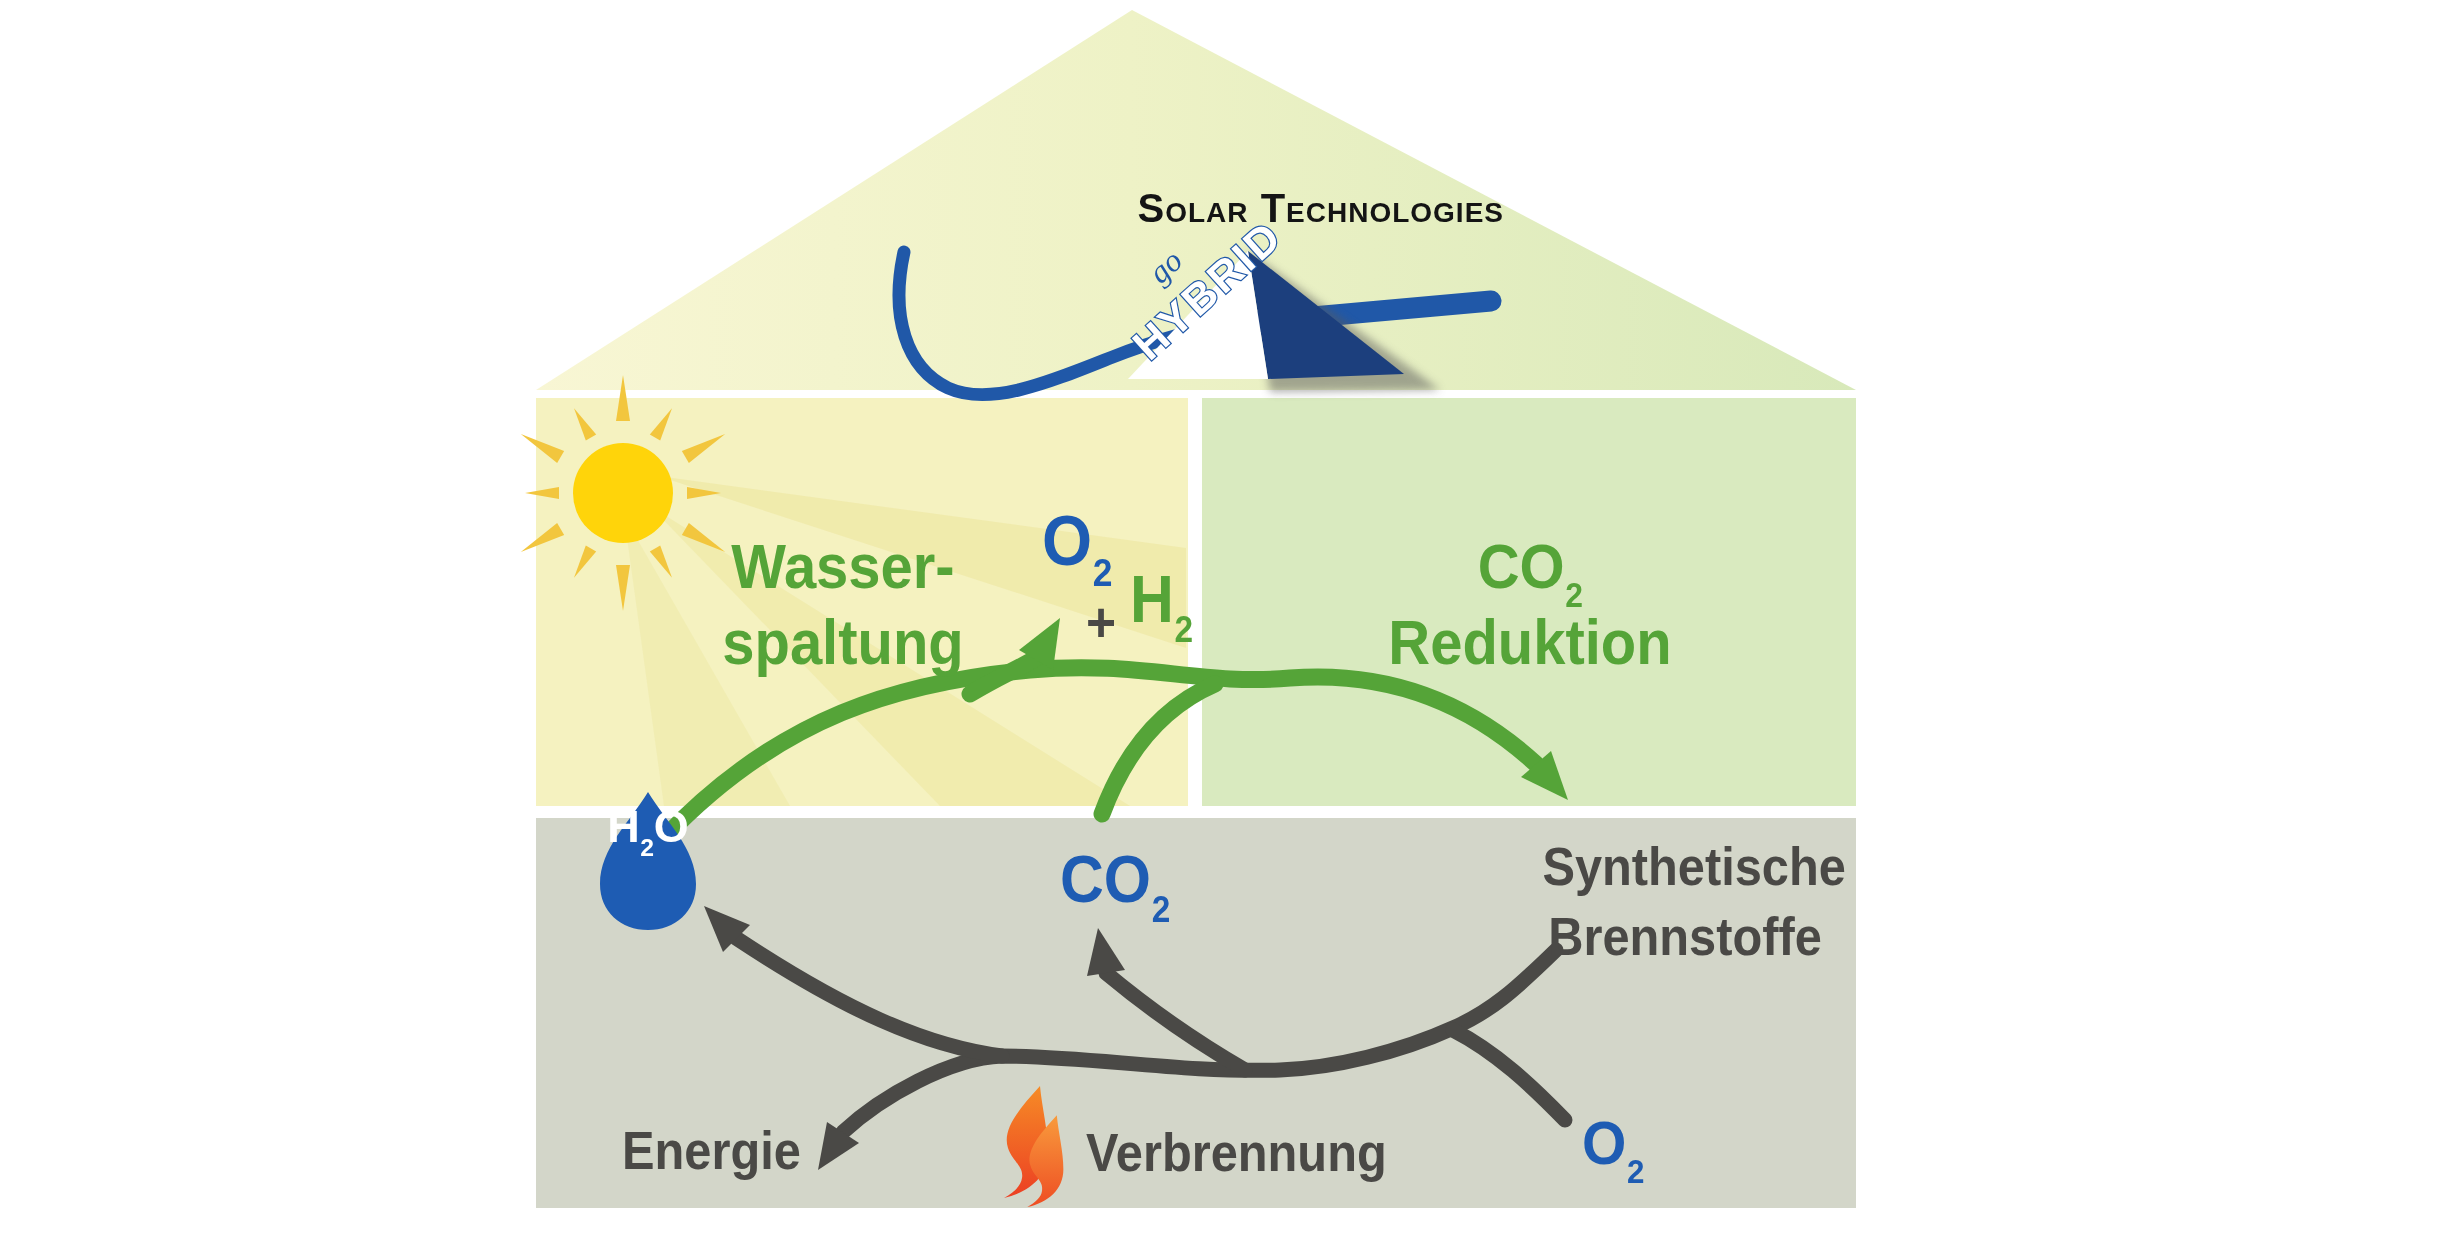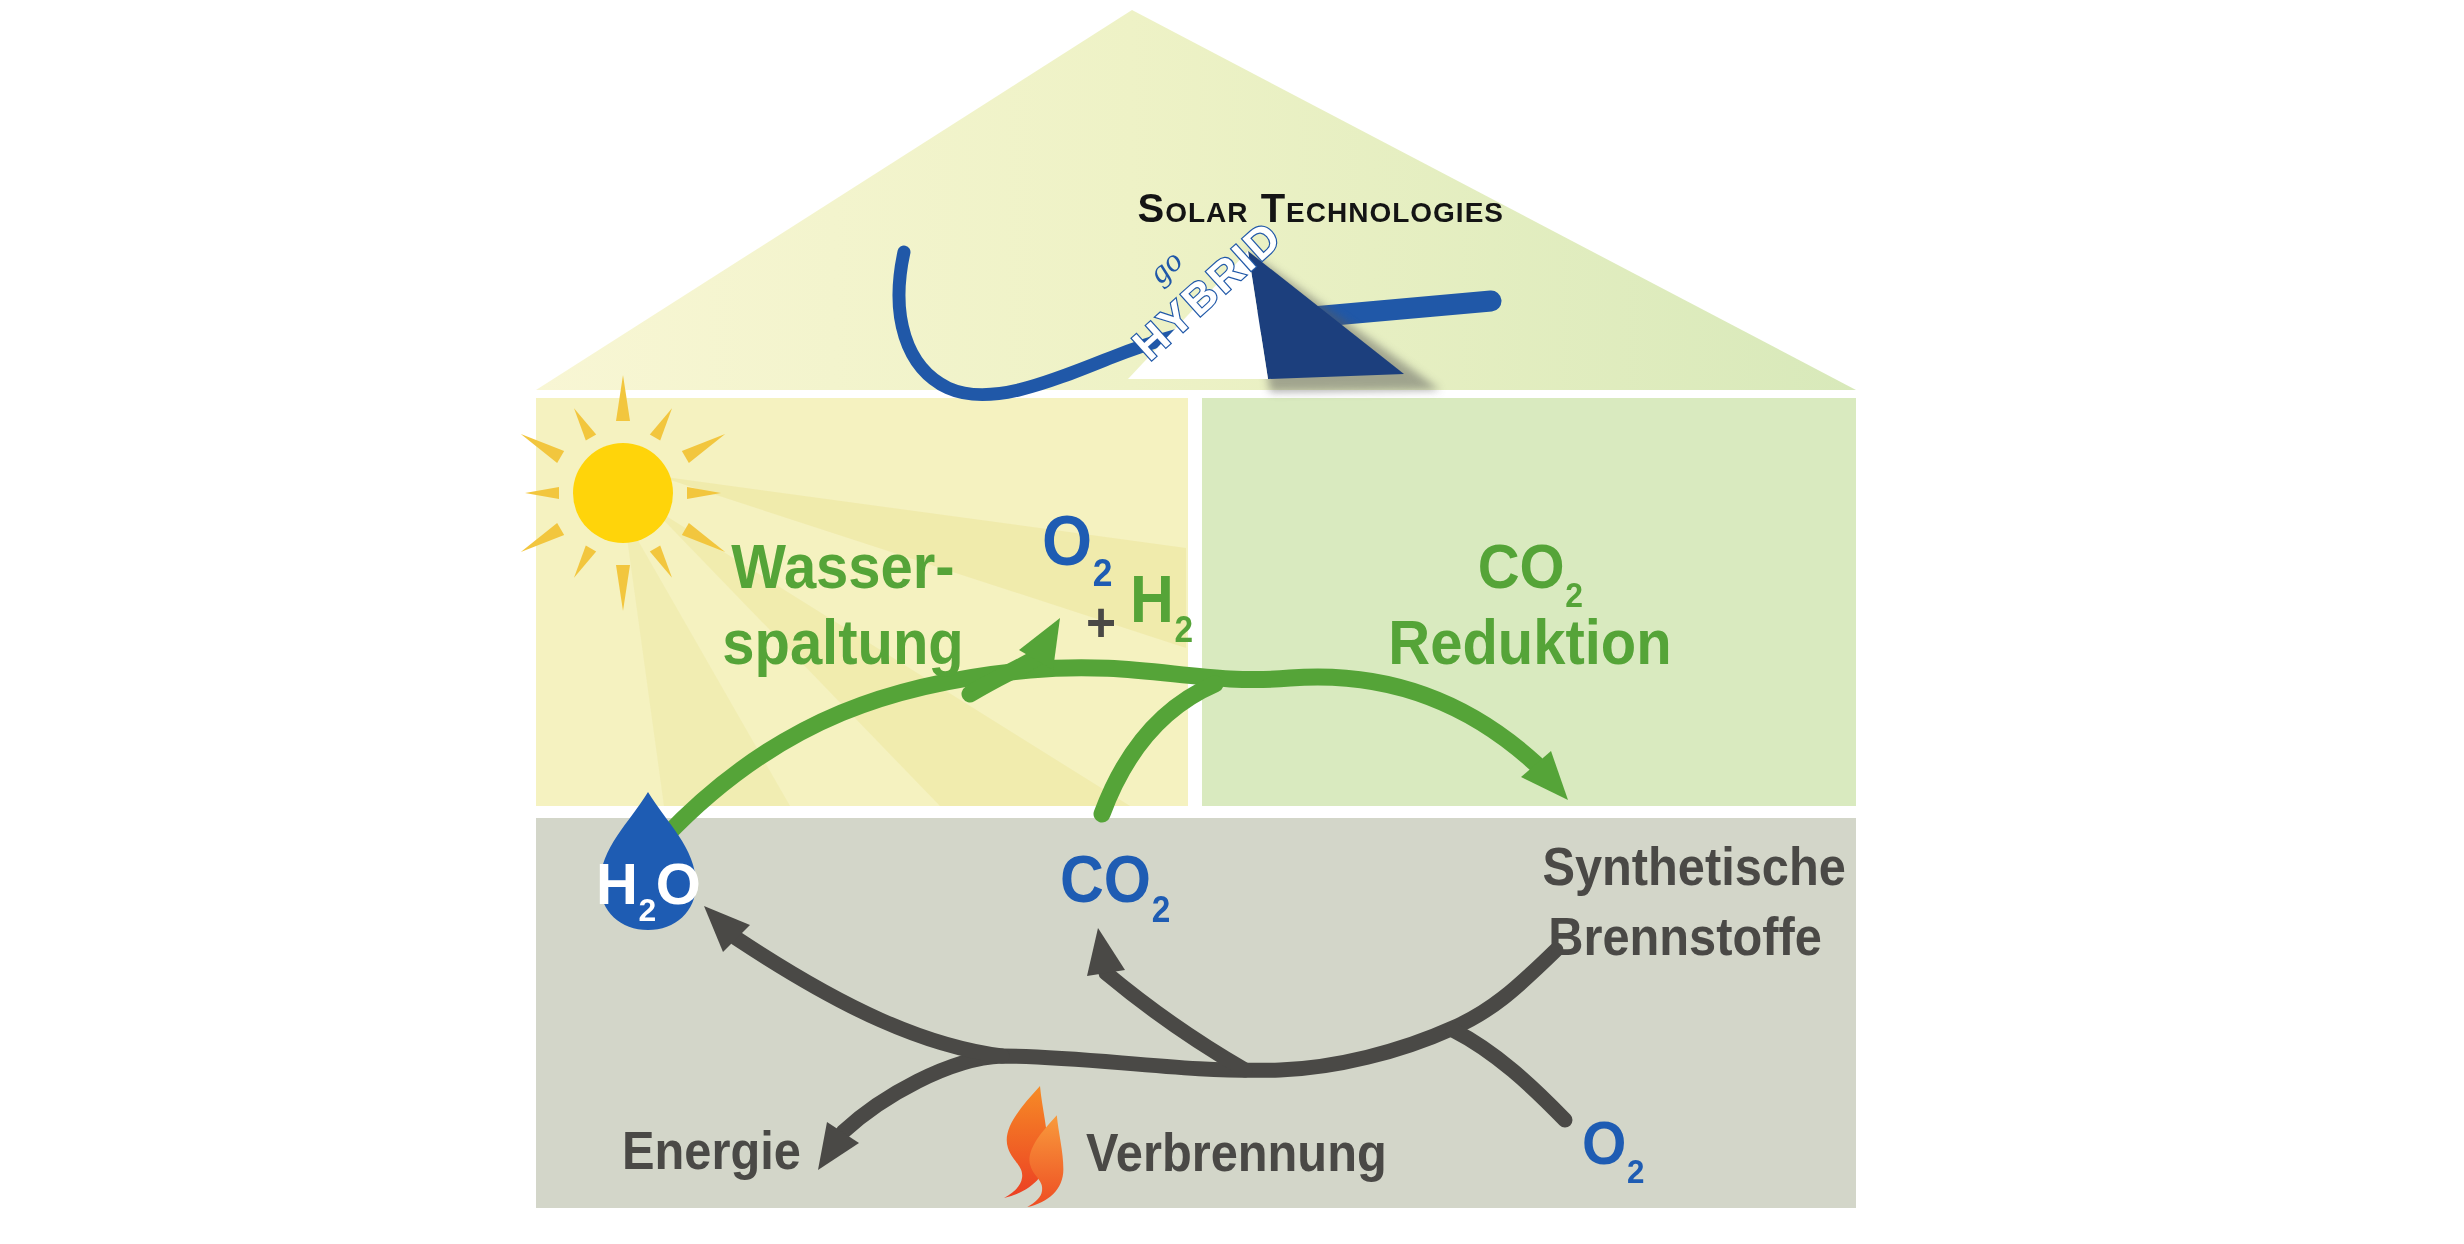--- a/index.html
+++ b/index.html
@@ -23,21 +23,21 @@
   .dark-t{color:var(--dark);}
   .white-t{color:var(--white);}
   .label sub{font-size:55%;line-height:0;position:relative;top:0.15em;left:0.02em;}
   #logo-title{left:896px;top:188px;width:608px;font-size:40px;letter-spacing:1px;
               font-variant:small-caps;color:var(--logo-text);text-align:right;}
   #water-splitting-label{left:688px;top:528px;width:310px;font-size:63px;line-height:76px;}
   #o2-top{left:1042px;top:506px;font-size:70px;}
   #plus-top{left:1086px;top:594px;font-size:56px;}
   #h2-top{left:1130px;top:566px;font-size:66px;}
   #co2-reduction-label{left:1370px;top:528px;width:320px;font-size:63px;line-height:76px;}
-  #h2o-label{left:596px;top:855px;width:104px;font-size:58px;}
+  #h2o-label{left:596px;top:804px;width:104px;font-size:45px;}
   #co2-mid{left:1060px;top:846px;font-size:66px;}
   #fuels-label{left:1530px;top:832px;width:310px;font-size:53px;line-height:70px;}
   #energy-label{left:622px;top:1124px;font-size:53px;}
   #combustion-label{left:1086px;top:1126px;font-size:53px;}
   #o2-bottom{left:1582px;top:1112px;font-size:62px;}
 </style>
 </head>
 <body>
 
 <div id="canvas">

